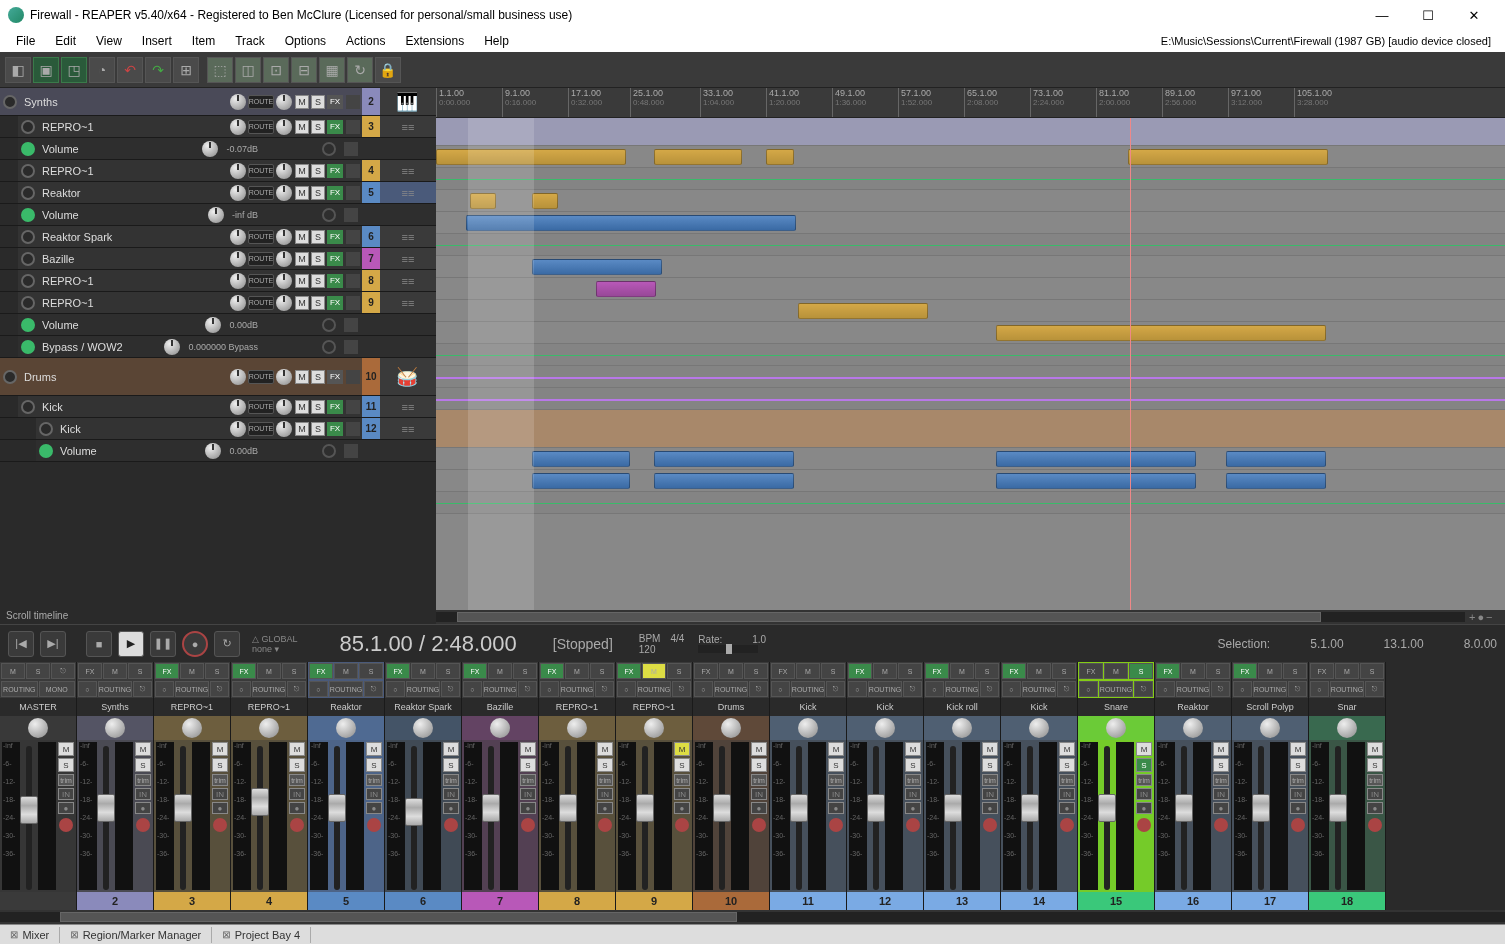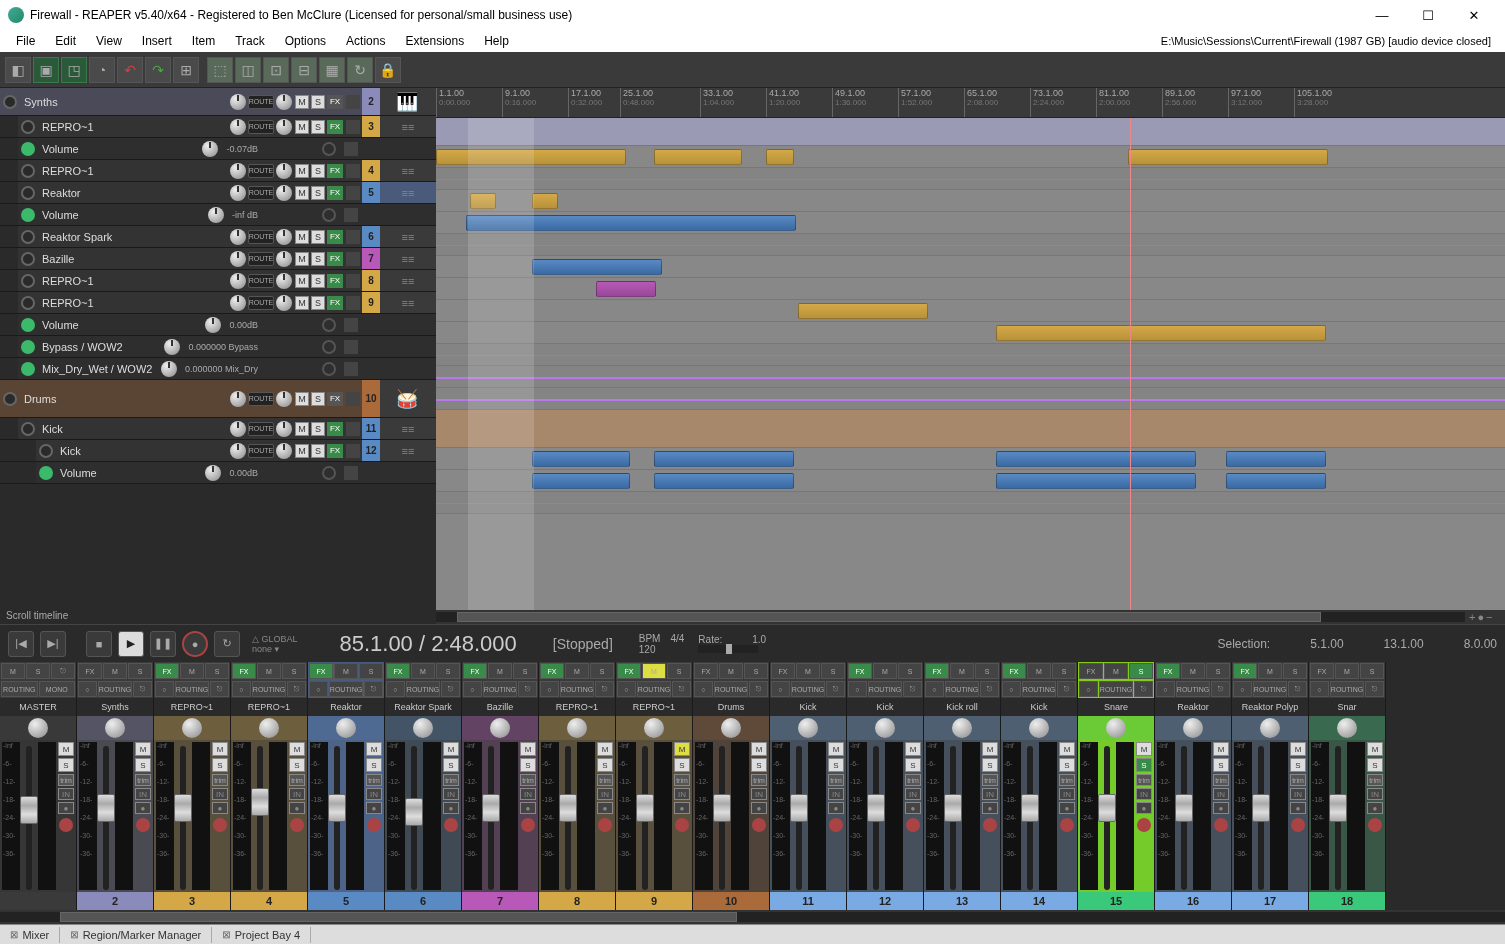--- a/index.html
+++ b/index.html
@@ -298,31 +298,20 @@
           <div class="track-indent"></div>
           <div class="track-record armed"></div>
           <div class="track-name">Bypass / WOW2</div>
           <div class="track-knob"></div>
           <span class="track-vol-text">0.000000 Bypass</span>
           <div style="flex:0 0 60px"></div>
           <div style="width:14px;height:14px;border-radius:50%;border:2px solid #555;margin:0 4px"></div>
           <div style="width:14px;height:14px;background:#444;margin:0 4px"></div>
           <div style="width:74px"></div>
         </div>
-        <div class="track track-child" style="background: rgb(46, 46, 46);">
-          <div class="track-indent"></div>
-          <div class="track-record armed"></div>
-          <div class="track-name">Mix_Dry_Wet / WOW2</div>
-          <div class="track-knob"></div>
-          <span class="track-vol-text">0.000000 Mix_Dry</span>
-          <div style="flex:0 0 60px"></div>
-          <div style="width:14px;height:14px;border-radius:50%;border:2px solid #555;margin:0 4px"></div>
-          <div style="width:14px;height:14px;background:#444;margin:0 4px"></div>
-          <div style="width:74px"></div>
-        </div>
         <div class="track track-drums">
           <div class="track-record"></div>
           <div class="track-name">Drums</div>
           <div class="track-knob"></div>
           <div class="route-btn">ROUTE</div>
           <div class="track-knob"></div>
           <div class="ms-btn">M</div>
           <div class="ms-btn">S</div>
           <div class="fx-btn off">FX</div>
           <div class="track-env"></div>
@@ -386,21 +375,21 @@
           <div class="sub">0:00.000</div>
         </div>
         <div class="ruler-tick" style="left: 66px;">
           <div>9.1.00</div>
           <div class="sub">0:16.000</div>
         </div>
         <div class="ruler-tick" style="left: 132px;">
           <div>17.1.00</div>
           <div class="sub">0:32.000</div>
         </div>
-        <div class="ruler-tick" style="left: 184px;">
+        <div class="ruler-tick" style="left: 194px;">
           <div>25.1.00</div>
           <div class="sub">0:48.000</div>
         </div>
         <div class="ruler-tick" style="left: 264px;">
           <div>33.1.00</div>
           <div class="sub">1:04.000</div>
         </div>
         <div class="ruler-tick" style="left: 330px;">
           <div>41.1.00</div>
           <div class="sub">1:20.000</div>
@@ -1212,21 +1201,21 @@
       <div class="ch-top">
         <div class="ch-top-btn fxgreen">FX</div>
         <div class="ch-top-btn">M</div>
         <div class="ch-top-btn">S</div>
       </div>
       <div class="ch-top">
         <div class="ch-top-btn">○</div>
         <div class="ch-top-btn">ROUTING</div>
         <div class="ch-top-btn">⎋</div>
       </div>
-      <div class="ch-name">Reaktor Polyp</div>
+      <div class="ch-name">Scroll Polyp</div>
       <div class="ch-pan" style="background:#7aaae455">
         <div class="ch-pan-knob"></div>
       </div>
       <div class="ch-body" style="background:#7aaae433">
         <div class="ch-meter">
           <div class="ch-meter-tick" style="top:0px">-inf</div>
           <div class="ch-meter-tick" style="top:18px">-6-</div>
           <div class="ch-meter-tick" style="top:36px">-12-</div>
           <div class="ch-meter-tick" style="top:54px">-18-</div>
           <div class="ch-meter-tick" style="top:72px">-24-</div>

